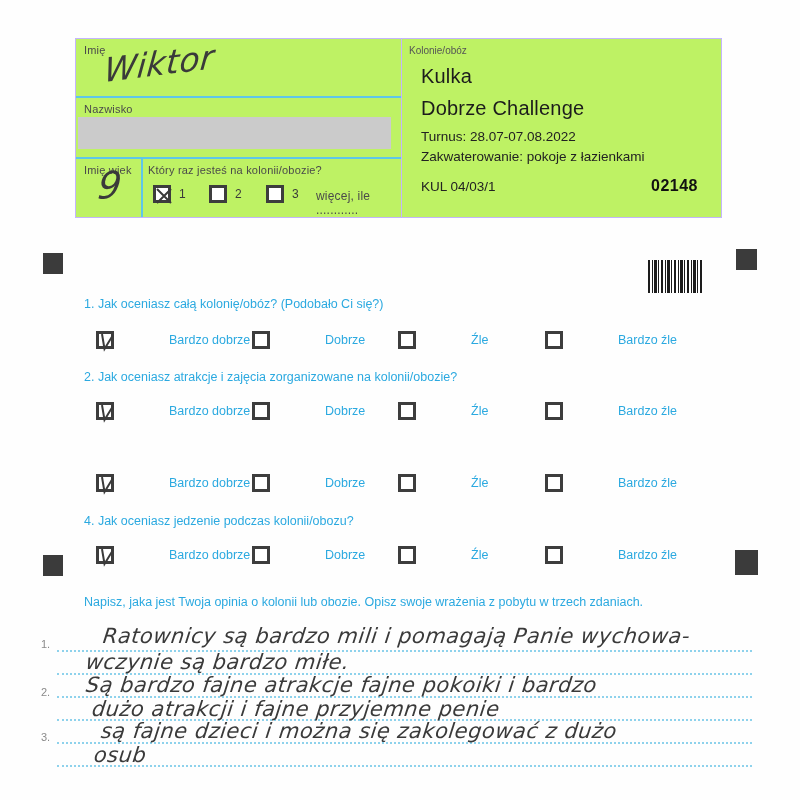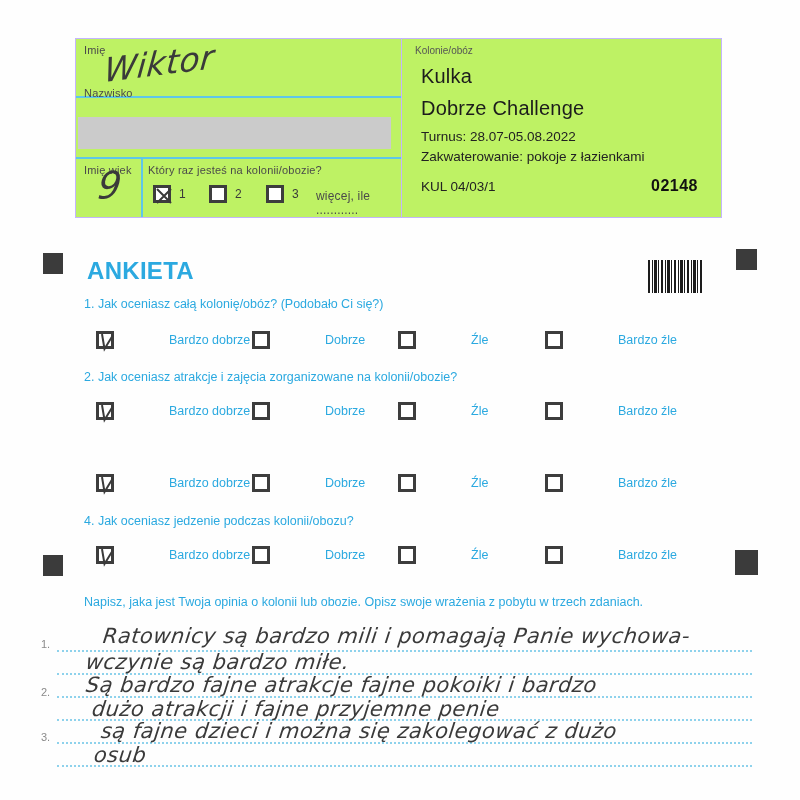--- a/index.html
+++ b/index.html
@@ -56,21 +56,21 @@
   .hw-line{font-size:21px;}
 </style>
 </head>
 <body>
 
 <div id="page">
 
   <div class="cyanbox" style="left:75px;top:38px;width:328px;height:180px;">
     <span class="field-label" style="left:8px;top:5px;">Imię</span>
     <div class="divider-h" style="top:57px;"></div>
-    <span class="field-label" style="left:8px;top:48px;">Nazwisko</span>
+    <span class="field-label" style="left:8px;top:64px;">Nazwisko</span>
     <div class="redact" style="left:2px;top:78px;width:313px;height:32px;"></div>
     <div class="divider-h" style="top:118px;"></div>
     <span class="field-label" style="left:8px;top:125px;">Imię wiek</span>
     <div class="divider-v" style="left:65px;top:120px;"></div>
     <span class="field-label" style="left:72px;top:125px;">Który raz jesteś na kolonii/obozie?</span>
 
     <div class="abs" style="left:0;top:146px;height:20px;width:328px;">
       <div class="visit-item" style="left:77px;">
         <span class="cb">
           <svg viewBox="0 0 20 20">
@@ -88,35 +88,34 @@
         <span class="visit-num">3</span>
       </div>
       <span class="field-label" style="left:240px;top:4px;font-size:12px;">więcej, ile ............</span>
     </div>
 
     <span class="hw hw-name" style="left:28px;top:5px;">Wiktor</span>
     <span class="hw hw-age" style="left:22px;top:125px;">9</span>
   </div>
 
   <div class="cyanbox" style="left:401px;top:38px;width:321px;height:180px;">
-    <span class="camp-small" style="left:13px;top:6px;">Kolonie/obóz</span>
+    <span class="camp-small" style="left:7px;top:6px;">Kolonie/obóz</span>
     <span class="camp-name" style="left:19px;top:26px;">Kulka</span>
     <span class="camp-name" style="left:19px;top:58px;">Dobrze Challenge</span>
-    <span class="camp-line" style="left:19px;top:90px;">Turnus:  28.07-05.08.2022</span>
+    <span class="camp-line" style="left:19px;top:90px;">Turnus:  28.07-07.08.2022</span>
     <span class="camp-line" style="left:19px;top:110px;">Zakwaterowanie:  pokoje z łazienkami</span>
     <span class="camp-code" style="left:19px;top:140px;">KUL 04/03/1</span>
     <span class="camp-number" style="left:249px;top:138px;">02148</span>
   </div>
 
   <div class="regmark" style="left:43px;top:253px;width:20px;height:21px;"></div>
   <div class="regmark" style="left:736px;top:249px;width:21px;height:21px;"></div>
   <div class="regmark" style="left:43px;top:555px;width:20px;height:21px;"></div>
   <div class="regmark" style="left:735px;top:550px;width:23px;height:25px;"></div>
 
-  <span class="survey-title" style="left:87px;top:257px;">ANKIETA</span>
   <div class="barcode" style="left:648px;top:260px;width:55px;height:33px;"></div>
 
   <span class="q-text" style="left:84px;top:297px;">1. Jak oceniasz całą kolonię/obóz? (Podobało Ci się?)</span>
   <div class="opt-row" style="top:331px;">
     <div class="opt" style="left:96px;">
       <span class="cb">
         <svg viewBox="0 0 20 20">
             <path d="M5 2 L7.5 17 L16 3" stroke="#3a3a3a" stroke-width="2" fill="none"></path>
           </svg>
       </span>

